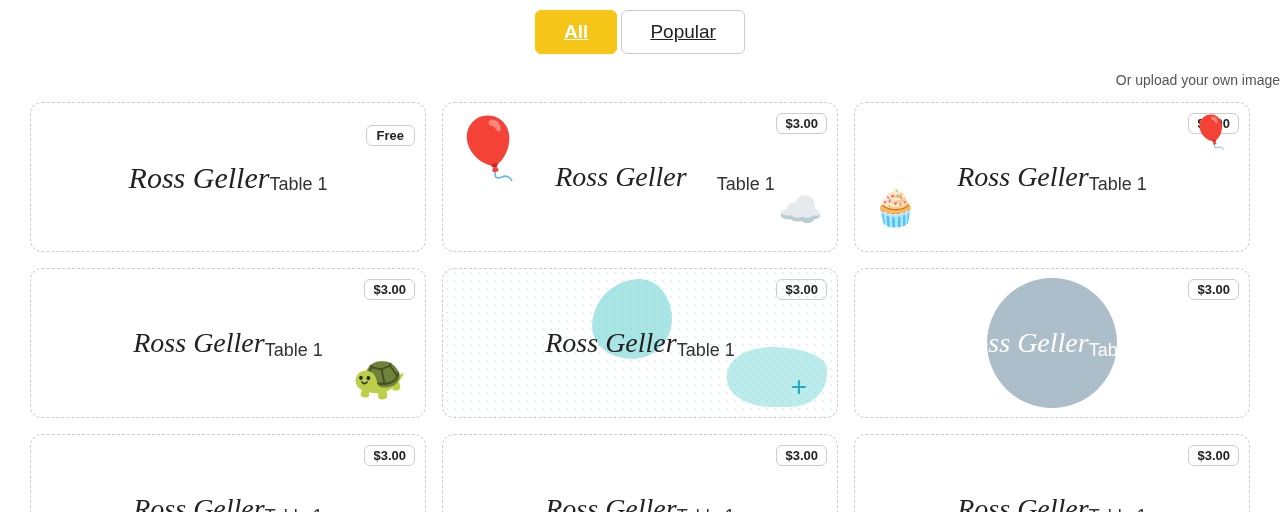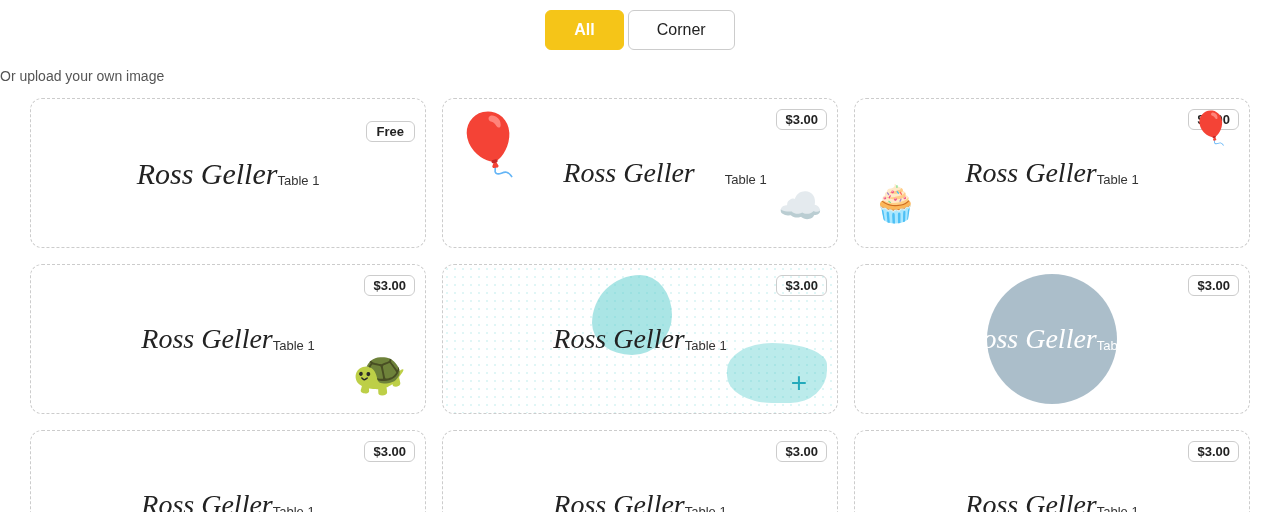--- a/index.html
+++ b/index.html
@@ -16,36 +16,37 @@
       gap: 4px;
       padding: 10px 20px;
       background: #fff;
     }
 
     .nav-btn {
       padding: 10px 28px;
       border: 1.5px solid #ccc;
       border-radius: 6px;
       background: #fff;
-      font-size: 16px;
+      font-size: 19px;
       cursor: pointer;
       font-weight: 500;
       color: #222;
       transition: background 0.15s;
+      text-decoration: underline;
     }
 
     .nav-btn.active {
       background: #f5c518;
       border-color: #f5c518;
       color: #fff;
       font-weight: 700;
     }
 
     .upload-hint {
-      text-align: left;
+      text-align: right;
       color: #555;
       font-size: 14px;
       margin: 8px 0 14px 0;
     }
 
     .grid {
       display: grid;
       grid-template-columns: repeat(3, 1fr);
       gap: 16px;
       padding: 0 30px 20px 30px;
@@ -94,21 +95,21 @@
 
     .card-name {
       font-family: 'Brush Script MT', cursive, Georgia, serif;
       font-size: 28px;
       color: #222;
       line-height: 1.1;
       font-style: italic;
     }
 
     .card-table {
-      font-size: 13px;
+      font-size: 18px;
       color: #333;
       margin-top: 14px;
     }
 
     
     .card-1 .card-name { font-size: 30px; }
 
     
     .card-2 .balloon { position: absolute; left: 8px; top: 10px; font-size: 60px; }
     .card-2 .cloud { position: absolute; right: 14px; bottom: 20px; font-size: 36px; color: #5dd; }
@@ -175,21 +176,21 @@
       font-size: 28px;
       color: #2ab;
       font-weight: 300;
     }
   </style>
 </head>
 <body>
 
 <div class="top-nav">
   <button class="nav-btn active">All</button>
-  <button class="nav-btn">Corner</button>
+  <button class="nav-btn">Popular</button>
 </div>
 
 <div class="upload-hint">Or upload your own image</div>
 
 <div class="grid">
 
   <div class="card card-1">
     <span class="free-badge">Free</span>
     <div class="card-text-wrapper">
       <span class="card-name">Ross Geller</span>

